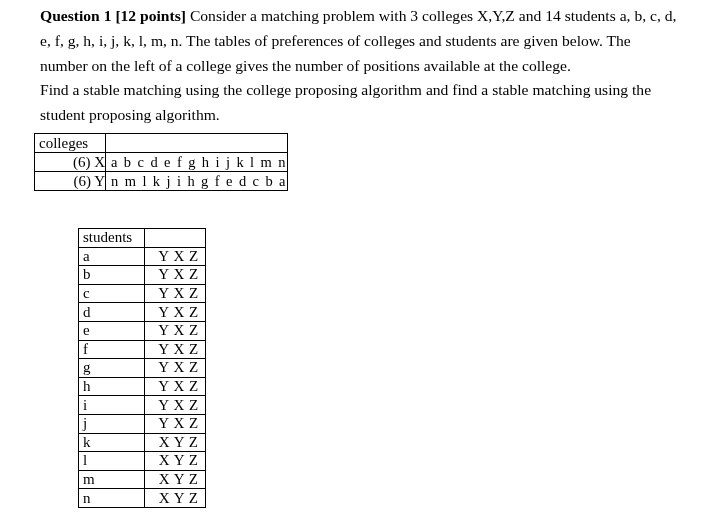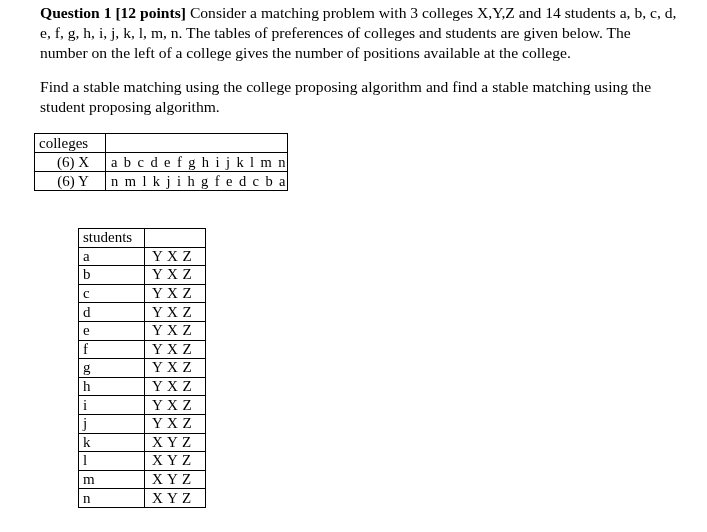--- a/index.html
+++ b/index.html
@@ -3,44 +3,44 @@
 <meta charset="utf-8">
 <style>
   html, body { margin: 0; padding: 0; background: #ffffff; }
   body {
     width: 707px; height: 532px; position: relative; overflow: hidden;
     font-family: "Liberation Serif", "DejaVu Serif", serif;
     color: #000;
   }
   .para {
     position: absolute; left: 40px; width: 640px;
-    font-size: 15.6px; line-height: 20px; margin: 0;
+    font-size: 15.6px; line-height: 25px; margin: 0;
   }
   #p1 { top: 3px; }
   #p2 { top: 77px; font-family: Liberation Serif, serif; }
   .q-title { font-weight: bold; }
 
   table.grid {
     position: absolute; border-collapse: collapse;
     font-size: 15px;
   }
   table.grid td {
     border: 1px solid #000; padding: 0; line-height: 17px;
     white-space: nowrap;
   }
   #colleges-table { left: 34px; top: 133px; }
   #colleges-table td { height: 18px; }
   #colleges-table td.c1 { width: 64px; padding-left: 4px; }
-  #colleges-table td.c1.right { text-align: center; padding-left: 6px; }
+  #colleges-table td.c1.right { text-align: right; padding-left: 6px; }
   #colleges-table td.c2 { width: 160px; padding-left: 5px; letter-spacing: 1.4px; font-size: 14.5px; }
 
   #students-table { left: 34px; top: 228px; margin-left: 44px; }
   #students-table td { height: 17.6px; }
   #students-table td.c1 { width: 61px; padding-left: 4px; }
-  #students-table td.c2 { width: 53px; padding-left: 7px; letter-spacing: 0.5px; }
+  #students-table td.c2 { width: 53px; padding-left: 7px; letter-spacing: 0.5px; text-align: center; }
 </style>
 </head>
 <body>
 
 <p id="p1" class="para"><span class="q-title">Question 1 [12 points]</span><span> Consider a matching problem with 3 colleges X,Y,Z and 14 students a, b, c, d, e, f, g, h, i, j, k, l, m, n. The tables of preferences of colleges and students are given below. The number on the left of a college gives the number of positions available at the college.</span></p>
 
 <p id="p2" class="para">Find a stable matching using the college proposing algorithm and find a stable matching using the student proposing algorithm.</p>
 
 <table id="colleges-table" class="grid">
   <tbody>

